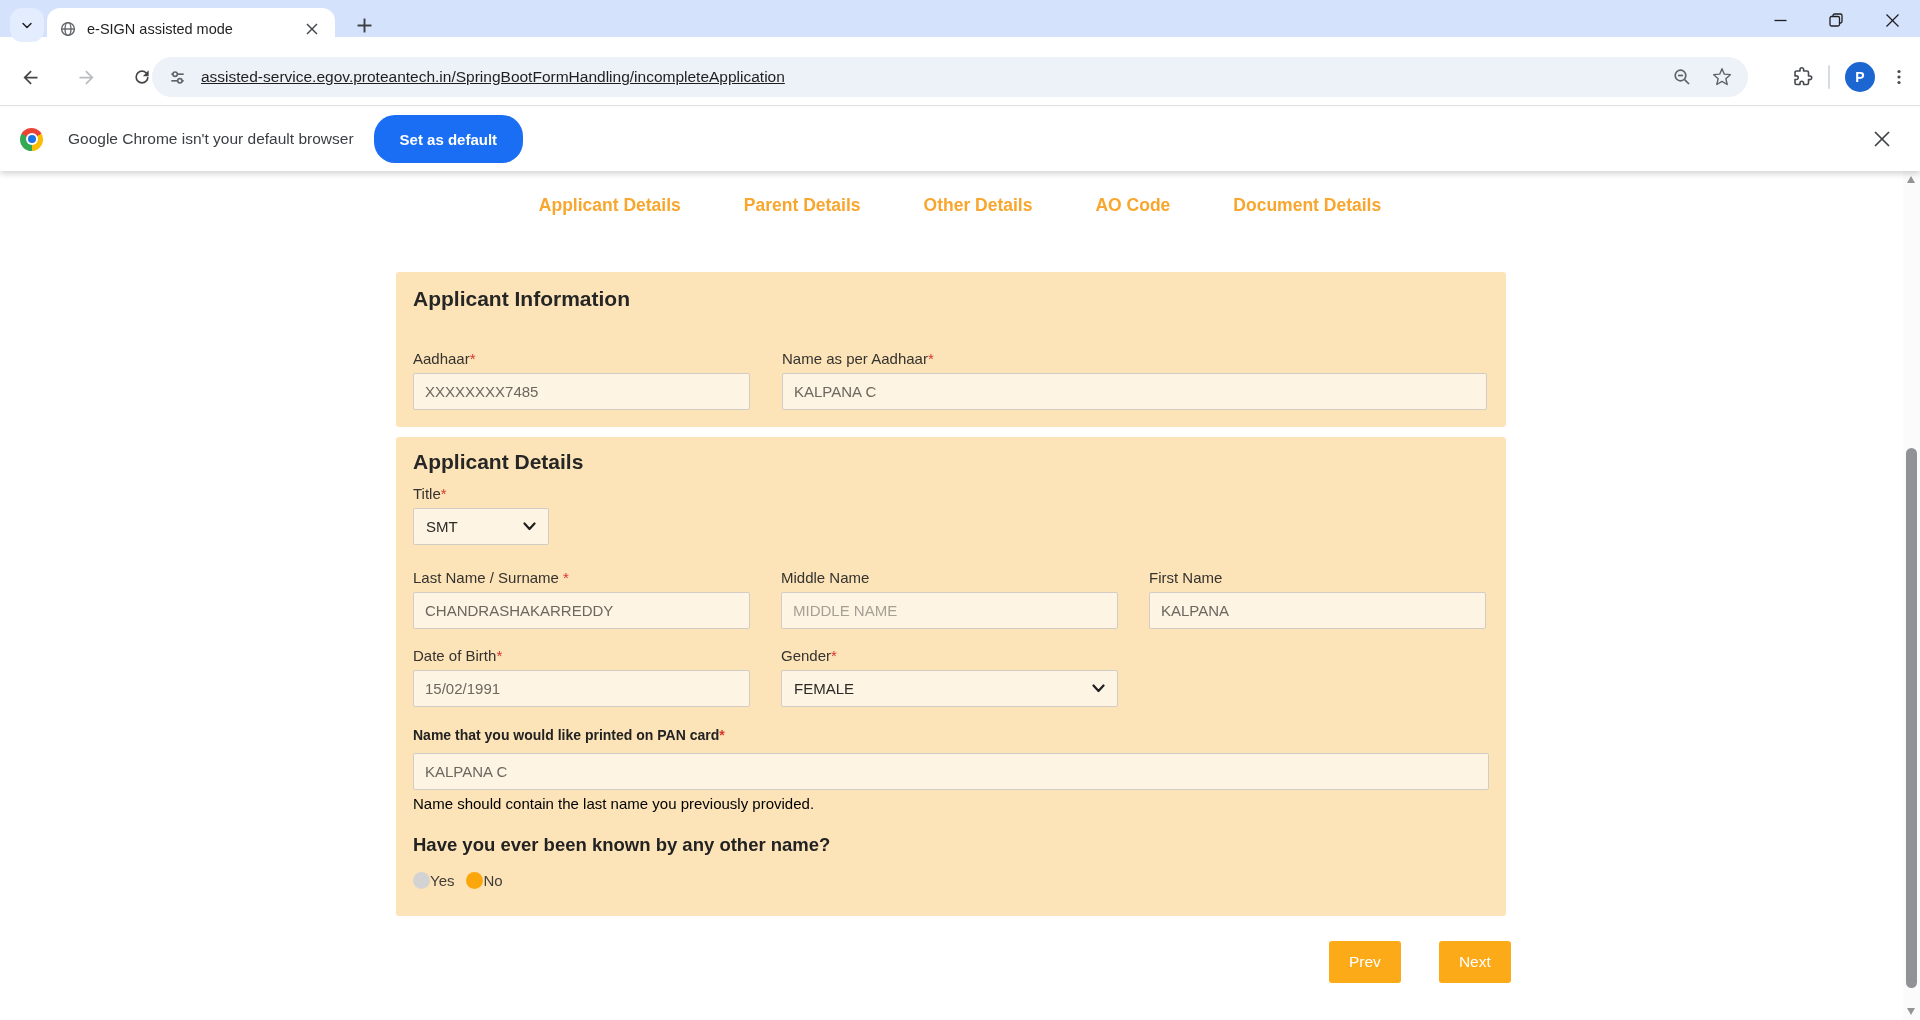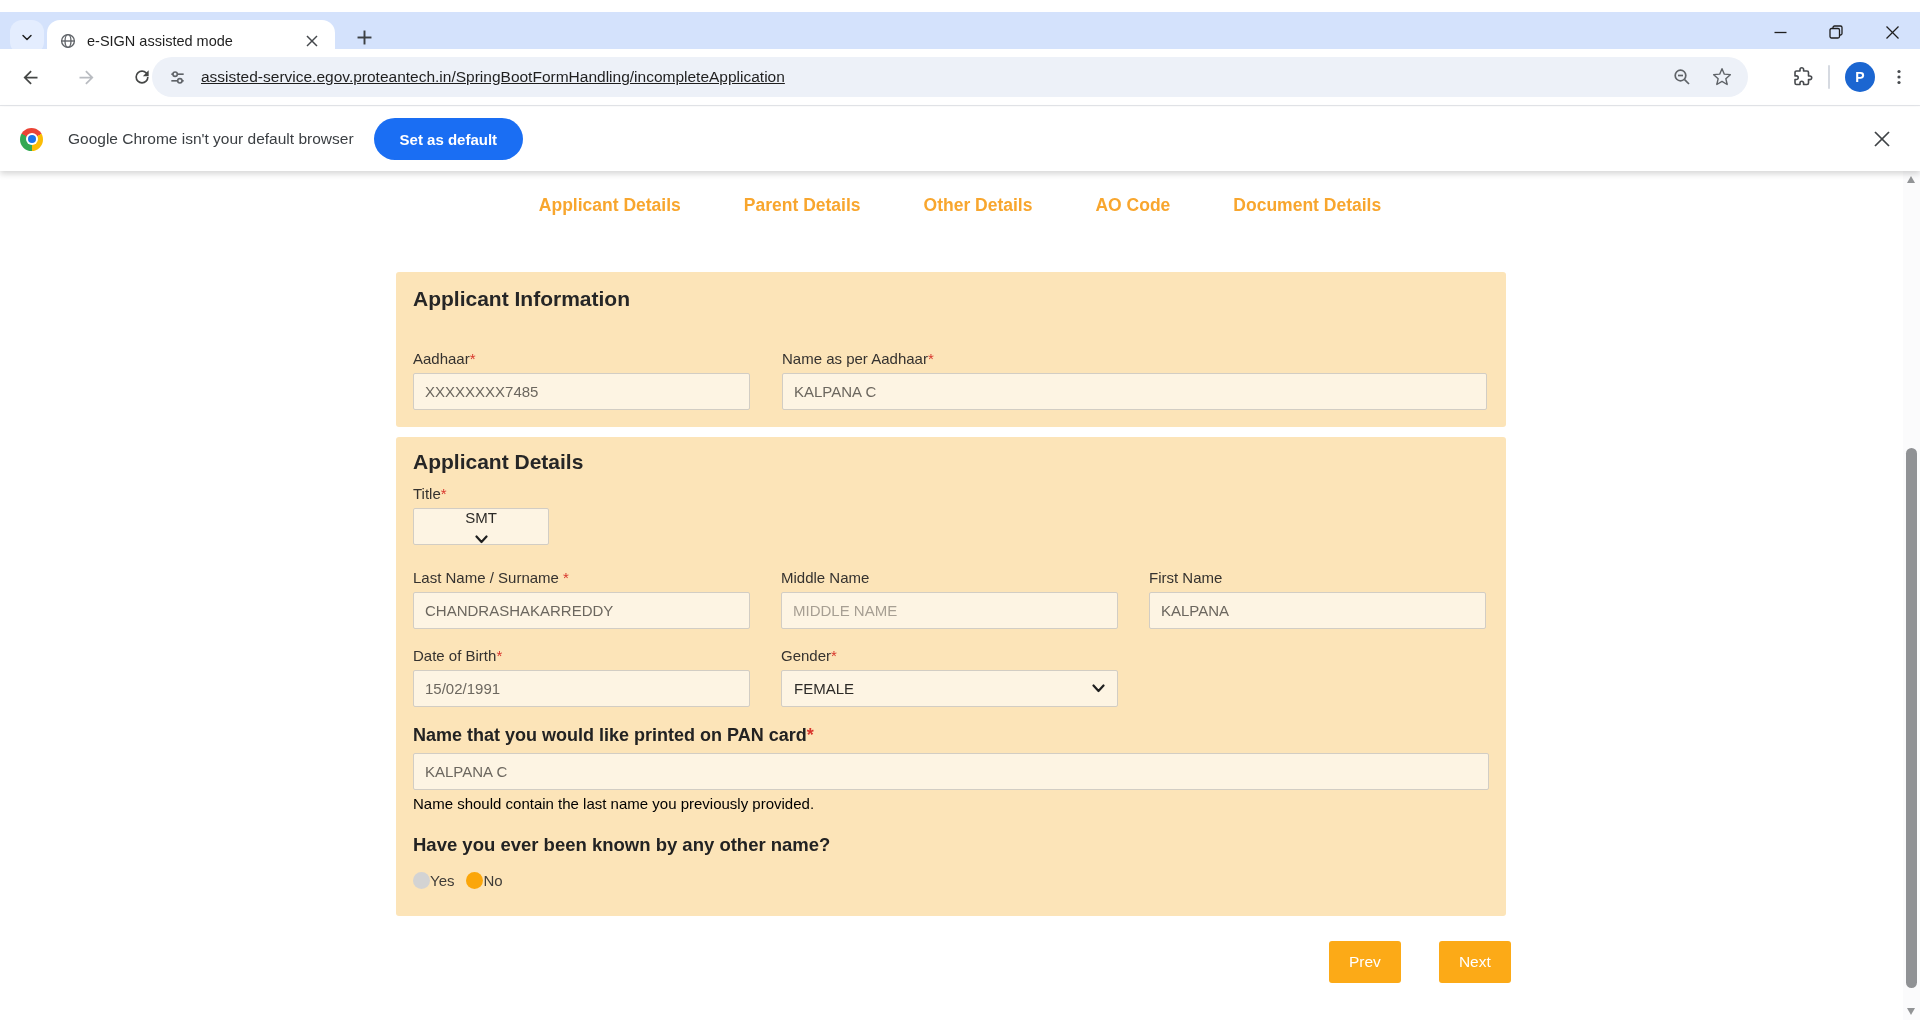--- a/index.html
+++ b/index.html
@@ -1,21 +1,21 @@
 <!DOCTYPE html>
 <html><head>
 <meta charset="utf-8">
 <style>
   * { margin:0; padding:0; box-sizing:border-box; }
   html,body { width:1920px; height:1020px; overflow:hidden; }
   body { font-family:"Liberation Sans", sans-serif; background:#fff; }
   .window { position:relative; width:1920px; height:1020px; background:#fff; overflow:hidden; }
 
   
-  .tabstrip { position:absolute; top:12px; left:0; right:0; height:49px; background:#d4e2fc;padding-left:36px; }
+  .tabstrip { position:absolute; top:0; left:0; right:0; height:37px; background:#d4e2fc;padding-left:36px; }
   .tab-search-btn { position:absolute; left:10px; top:8px; width:34px; height:34px; border-radius:12px;
     background:#e4edfe; display:flex; align-items:center; justify-content:center; cursor:pointer; }
   .tab { position:absolute; left:47px; top:8px; width:288px; height:41px; background:#fff;
     border-radius:13px 13px 0 0; display:flex; align-items:center; padding:0 12px; gap:10px; }
   .tab-title { flex:1; font-size:14.5px; color:#1f1f1f; white-space:nowrap; overflow:hidden; }
   .tab-close { display:flex; align-items:center; justify-content:center; width:22px; height:22px; border-radius:50%; cursor:pointer; }
   .newtab-btn { position:absolute; left:352px; top:13px; width:24px; height:24px; display:flex; align-items:center; justify-content:center; cursor:pointer; }
   .win-controls { position:absolute; right:0; top:0; height:40px; display:flex; }
   .win-btn { width:56px; height:40px; display:flex; align-items:center; justify-content:center; cursor:pointer; }
 
@@ -33,21 +33,21 @@
 
   .infobar { position:absolute; top:107px; left:0; right:0; height:64px; background:#fff;
     box-shadow:0 3px 6px rgba(0,0,0,.16); display:flex; align-items:center; z-index:6; }
   .chrome-logo { width:23px; height:23px; border-radius:50%; margin-left:20px; position:relative;
     background:conic-gradient(from -60deg, #ea4335 0 120deg, #fbbc05 120deg 240deg, #34a853 240deg 360deg); }
   .chrome-logo::before { content:""; position:absolute; left:50%; top:50%; width:12px; height:12px; margin:-6px 0 0 -6px;
     background:#fff; border-radius:50%; }
   .chrome-logo::after { content:""; position:absolute; left:50%; top:50%; width:8px; height:8px; margin:-4px 0 0 -4px;
     background:#1a73e8; border-radius:50%; }
   .infobar-msg { margin-left:25px; font-size:15.5px; color:#3b3f43; }
-  .infobar-btn { margin-left:20px; height:42px; padding:0 26px; border:none; border-radius:21px;
+  .infobar-btn { margin-left:20px; height:48px; padding:0 26px; border:none; border-radius:21px;
     background:#1a6ef3; color:#fff; font-size:15px; font-weight:bold; font-family:inherit; cursor:pointer; }
   .infobar-close { position:absolute; right:24px; top:18px; width:28px; height:28px; display:flex; align-items:center; justify-content:center; cursor:pointer; }
 
   
   .content { position:absolute; top:171px; left:0; right:0; bottom:0; background:#fff; }
 
   .form-tabs { position:absolute; top:24px; left:0; right:0; display:flex; justify-content:center; gap:63px; }
   .form-tab { font-size:17.5px; font-weight:bold; color:#f8a62e; cursor:pointer; white-space:nowrap; }
 
   .card { position:absolute; left:396px; width:1110px; background:#fce4b8; border-radius:3px; padding:0 17px; }
@@ -63,23 +63,23 @@
   .tinput { width:100%; height:37px; background:#fdf4e3; border:1px solid #d2cdc4; border-radius:2px;
     padding:0 11px; font-size:15px; color:#6c675f; font-family:inherit; outline:none; }
   .tinput::placeholder { color:#a79f93; }
   .select { height:37px; background:#fdf4e3; border:1px solid #d2cdc4; border-radius:2px;
     display:flex; align-items:center; justify-content:space-between; padding:0 12px; cursor:pointer; }
   .select .sel-val { font-size:15px; color:#2c2a27; }
 
   .grid-aadhaar { display:grid; grid-template-columns:337px 705px; column-gap:32px; }
   .grid-3 { display:grid; grid-template-columns:337px 337px 337px; column-gap:31px; margin-top:24px; }
   .grid-3.second { margin-top:18px; }
-  .w-title { width:136px;flex-direction:column; }
-
-  .pan-heading { margin-top:16px; font-size:18px; font-weight:bold; color:#222; line-height:24px; }
+  .w-title { width:136px; }
+
+  .pan-heading { margin-top:16px; font-size:14px; font-weight:bold; color:#222; line-height:24px; }
   .pan-input-wrap { margin-top:6px; }
   .error-text { margin-top:5px; font-size:15px; line-height:18px; color:#000000; }
   .question { margin-top:20px; font-size:18.5px; font-weight:bold; color:#222; line-height:24px; }
   .radio-row { margin-top:15px; display:flex; align-items:center; gap:12px; }
   .radio-opt { display:flex; align-items:center; cursor:pointer; }
   .radio-circle { width:17px; height:17px; border-radius:50%; }
   .radio-circle.off { background:#d3d3d3; }
   .radio-circle.on { background:#fba60a; }
   .radio-label { font-size:15px; color:#3f3c38; }
 

